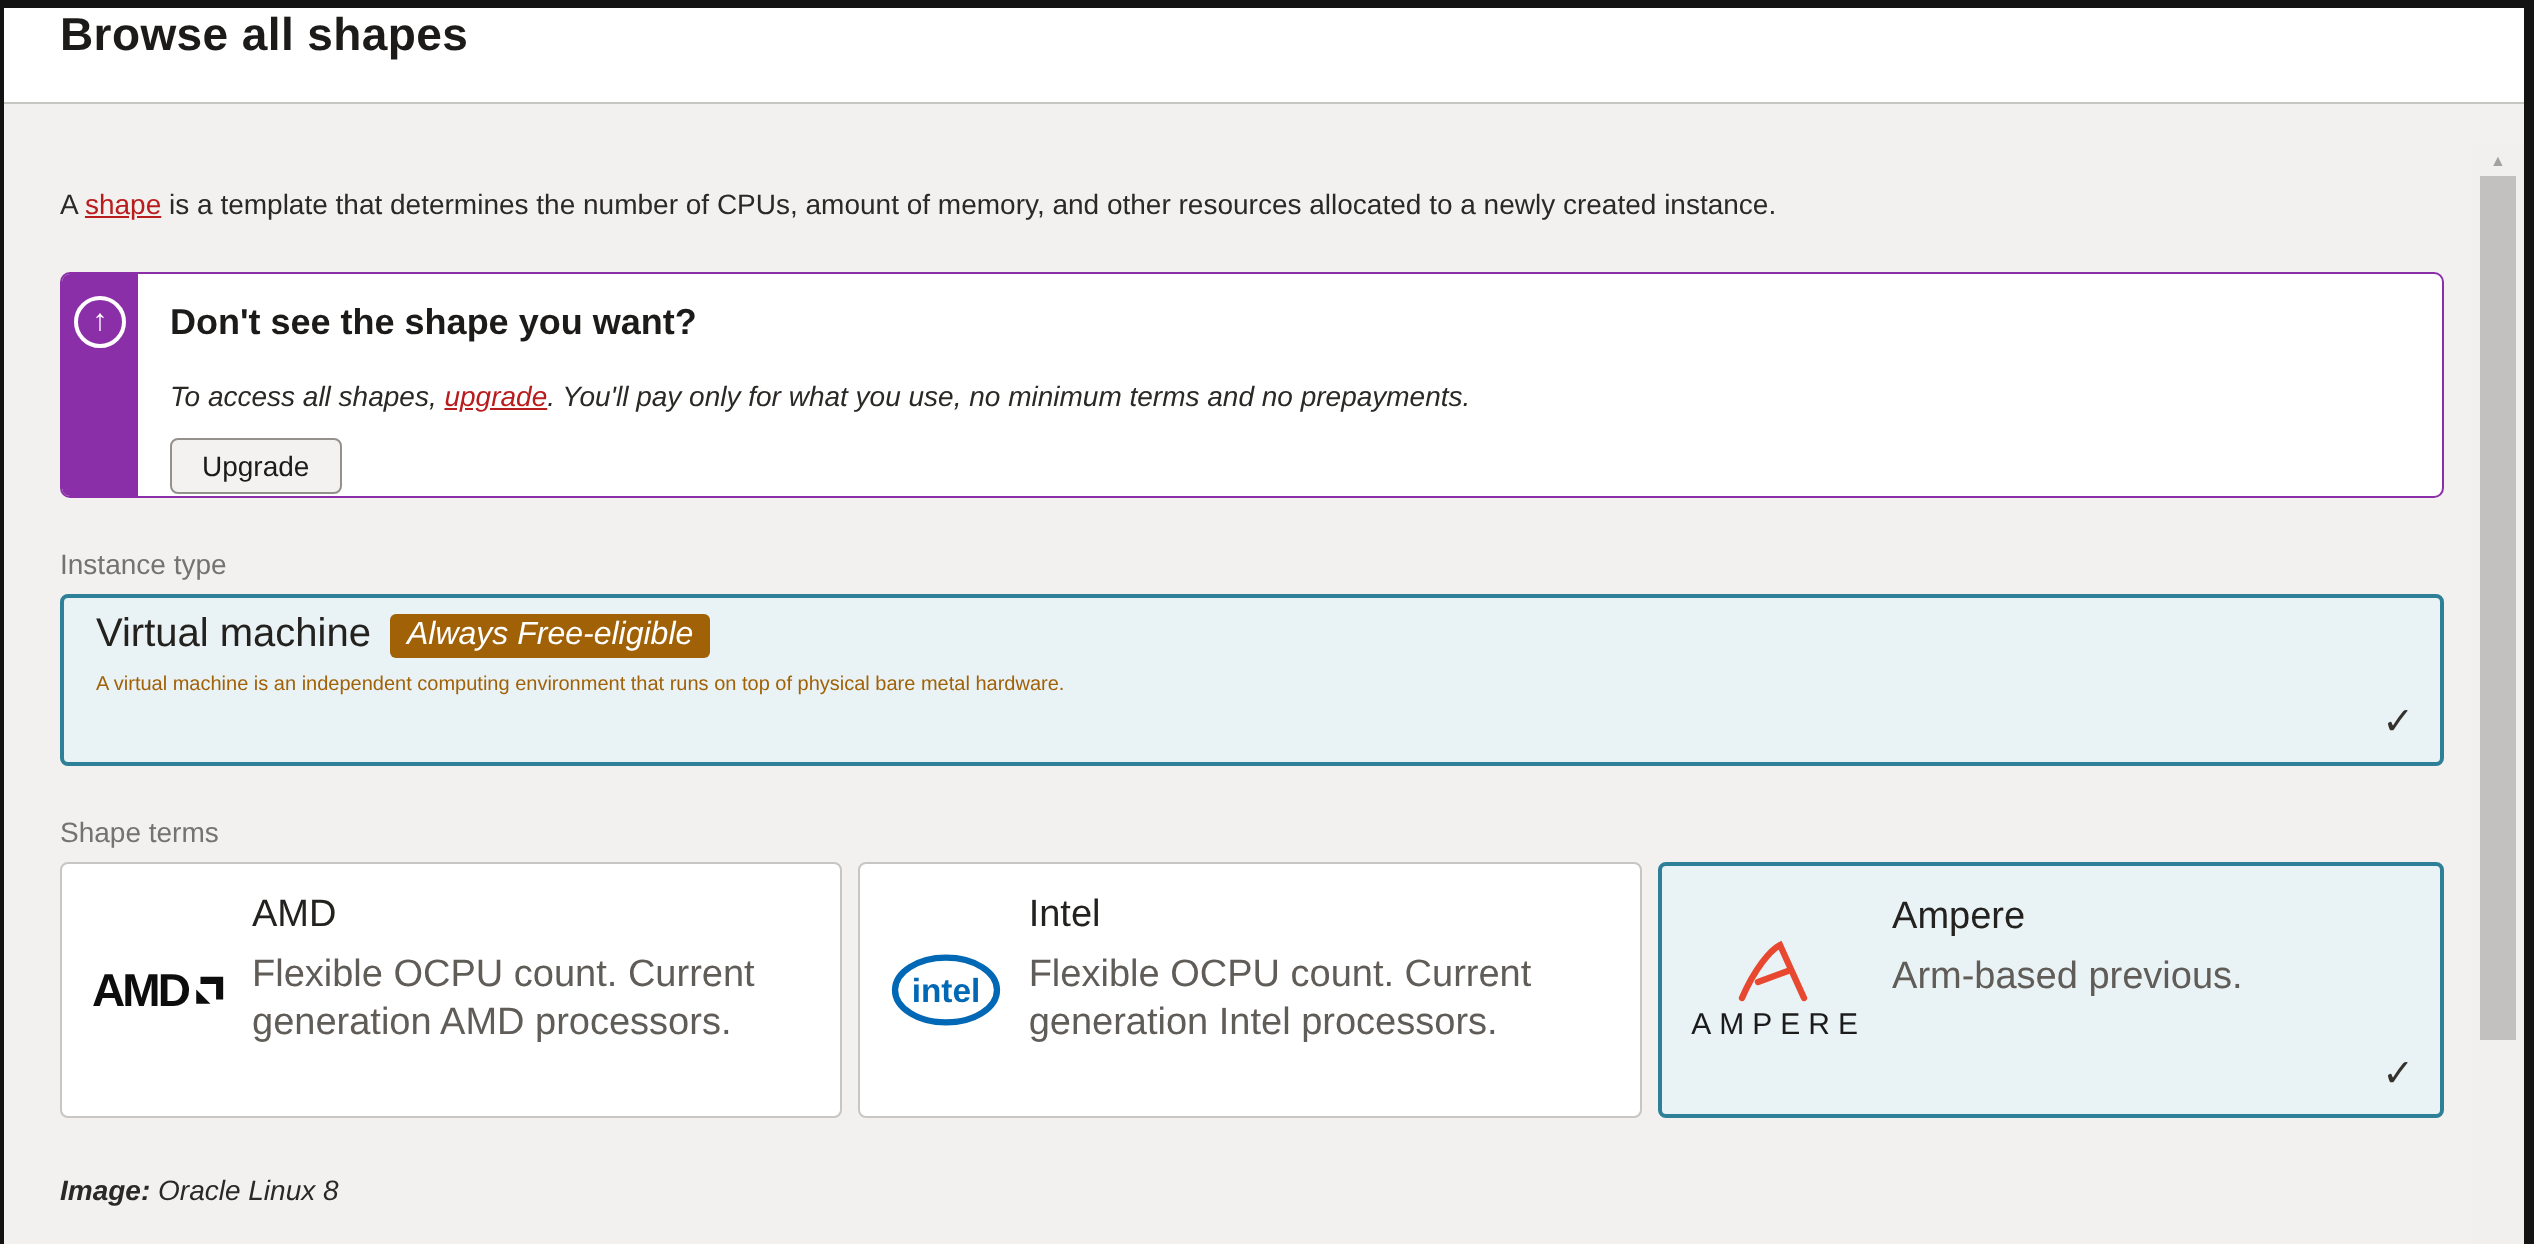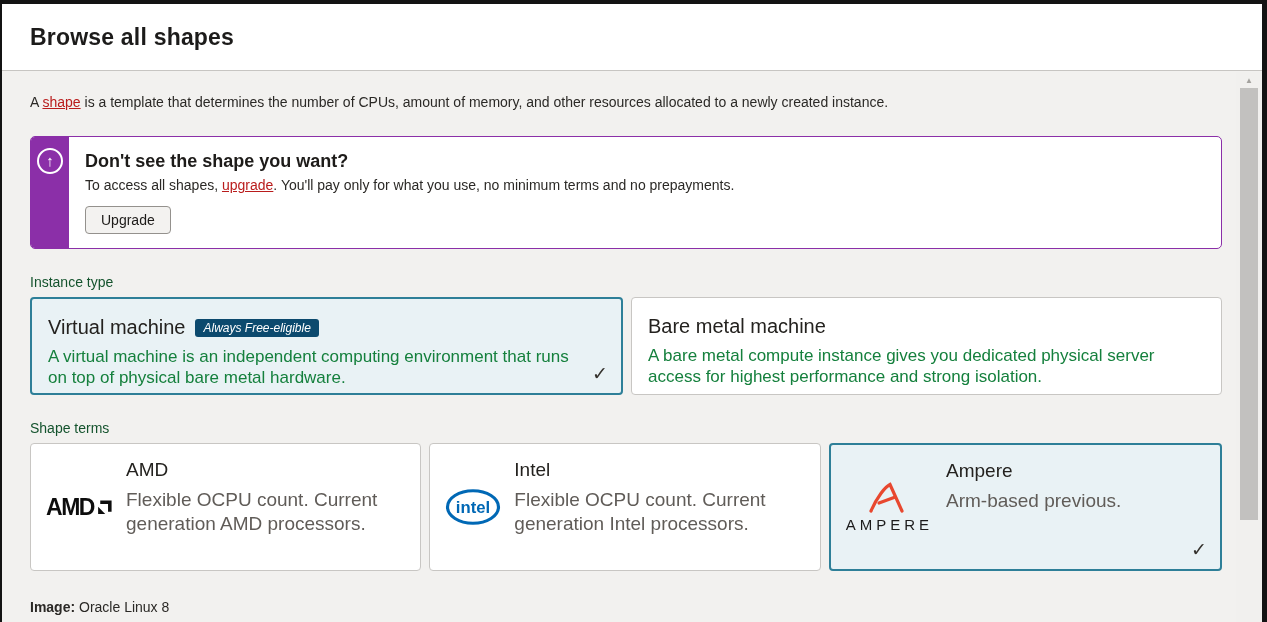--- a/index.html
+++ b/index.html
@@ -11,23 +11,23 @@
     position:relative;
     overflow:hidden;
   }
   
   .edge-top  { position:absolute; top:0; left:0; right:0; height:4px; background:#131313; z-index:9; }
   .edge-left { position:absolute; top:0; left:0; bottom:0; width:2px; background:#131313; z-index:9; }
   .edge-right{ position:absolute; top:0; right:0; bottom:0; width:5px; background:#131313; z-index:9; }
 
   
   .header {
-    position:absolute; top:4px; left:2px; right:5px; height:67px;
+    position:absolute; top:4px; left:2px; right:5px; height:48px;
     background:#ffffff; border-bottom:1px solid #c7c5c2;
-    display:flex; align-items:center; padding-left:28px;
+    display:flex; align-items:flex-start; padding-left:28px;
   }
   .header h1 { font-size:23px; font-weight:700; color:#1c1b1a; letter-spacing:0.2px; }
 
   
   .page-body {
     position:absolute; top:72px; left:2px; right:5px; bottom:0;
     background:#f2f1ef;
   }
   .content { width:1192px; margin-left:28px; }
 
@@ -42,65 +42,65 @@
   .banner-stripe {
     width:38px; background:#8b2fa8; border-radius:4px 0 0 4px;
     display:flex; justify-content:center; align-items:flex-start; flex-shrink:0;
   }
   .circle-arrow {
     margin-top:11px; width:26px; height:26px; border:2px solid #ffffff; border-radius:50%;
     color:#ffffff; font-size:15px; line-height:22px; text-align:center; font-weight:700;
   }
   .banner-content { padding:14px 16px; }
   .banner-heading { font-size:18px; font-weight:700; color:#1d1b19; }
-  .banner-text { margin-top:5px; font-size:14px; color:#2b2926; }
+  .banner-text { margin-top:18px; font-size:14px; color:#2b2926;font-style:italic; }
   .btn {
     margin-top:13px; display:inline-block; padding:5px 15px;
     font-family:"Liberation Sans", sans-serif; font-size:14px; color:#1d1b19;
     background:#f3f2f0; border:1px solid #94918d; border-radius:4px; cursor:pointer;
   }
 
-  .section-label { margin-top:25px; margin-bottom:7px; font-size:14px; color:#14532d; }
+  .section-label { margin-top:25px; margin-bottom:7px; font-size:14px; color:#737373; }
 
   
   .card-row { display:flex; gap:8px; }
   .card {
     position:relative; background:#ffffff; border:1px solid #c8c6c3; border-radius:4px;
     flex:1 1 0; cursor:pointer;
   }
   .card.selected { background:#e9f2f5; border:2px solid #2e7f98; }
   .check {
     position:absolute; right:13px; bottom:8px;
     font-size:19px; color:#35322d; font-weight:400;
   }
 
   
-  .instance-card { height:98px; padding:17px 16px; }
+  .instance-card { height:86px; padding:7px 16px; }
   .instance-title-row { display:flex; align-items:center; gap:10px; }
   .instance-title { font-size:20px; color:#24221f; }
   .badge {
-    font-size:12px; font-style:italic; color:#ffffff; background:#0c4a6e;
+    font-size:16px; font-style:italic; color:#ffffff; background:#a16207;
     padding:2px 8px; border-radius:3px; white-space:nowrap;
   }
-  .instance-desc { margin-top:8px; font-size:17px; line-height:1.22; color:#15803d; padding-right:34px; }
+  .instance-desc { margin-top:8px; font-size:10px; line-height:1.22; color:#a16207; padding-right:34px; }
 
   
   .shape-card { height:128px; padding:13px 15px; display:flex; align-items:stretch; }
   .logo-col { align-self:center; flex-shrink:0; margin-right:13px; display:flex; flex-direction:column; align-items:center; }
   .shape-text { flex:1 1 auto; min-width:0; }
   .shape-title { font-size:19px; color:#24221f; line-height:1.18; margin-top:2px; }
   .shape-desc { margin-top:7px; font-size:19px; line-height:1.22; color:#605c58; }
 
   
   .amd-logo { display:flex; align-items:center; width:67px; justify-content:center; }
   .amd-word { font-size:23px; font-weight:800; letter-spacing:-1.5px; color:#0d0d0d; margin-right:2px; }
   .ampere-word { font-size:15px; font-weight:500; letter-spacing:4px; color:#1b1b1b; margin-top:2px; }
 
   
-  .footer-line { margin-top:28px; font-size:14px; color:#2b2926; }
+  .footer-line { margin-top:28px; font-size:14px; color:#2b2926;font-style:italic; }
   .footer-line b { font-weight:700; }
 
   
   .scrollbar {
     position:absolute; top:0; right:0; bottom:0; width:26px; background:#f1f0ee;
   }
   .scroll-up {
     position:absolute; top:4px; left:0; width:100%; text-align:center;
     font-size:8px; color:#a4a29e; cursor:pointer;
   }
@@ -141,26 +141,20 @@
 
       <div class="card instance-card selected">
         <div class="instance-title-row">
           <span class="instance-title">Virtual machine</span>
           <span class="badge">Always Free-eligible</span>
         </div>
         <div class="instance-desc">A virtual machine is an independent computing environment that runs on top of physical bare metal hardware.</div>
         <span class="check">✓</span>
       </div>
 
-      <div class="card instance-card">
-        <div class="instance-title-row">
-          <span class="instance-title">Bare metal machine</span>
-        </div>
-        <div class="instance-desc">A bare metal compute instance gives you dedicated physical server access for highest performance and strong isolation.</div>
-      </div>
 
     </div>
 
     <div class="section-label">Shape terms</div>
 
     <div class="card-row">
 
       <div class="card shape-card">
         <div class="logo-col">
           <div class="amd-logo">

